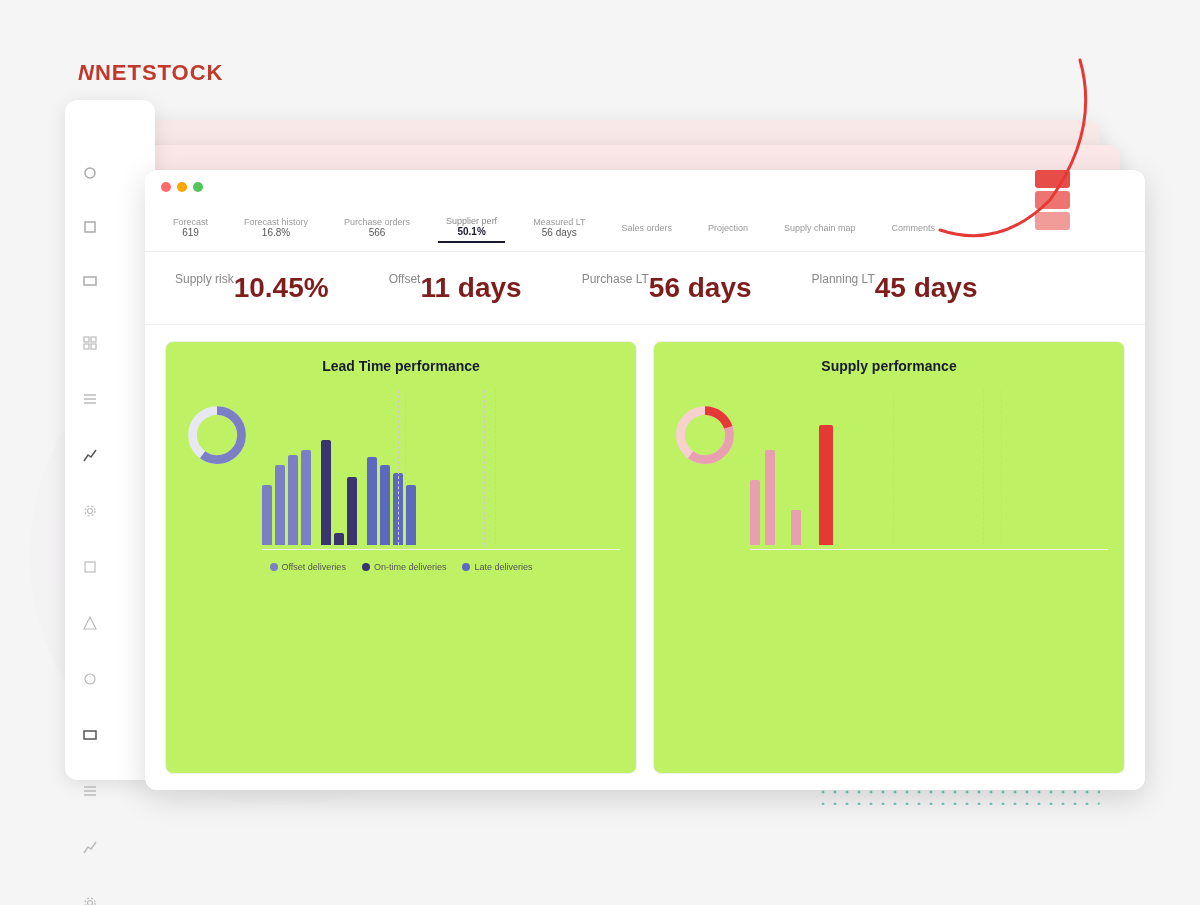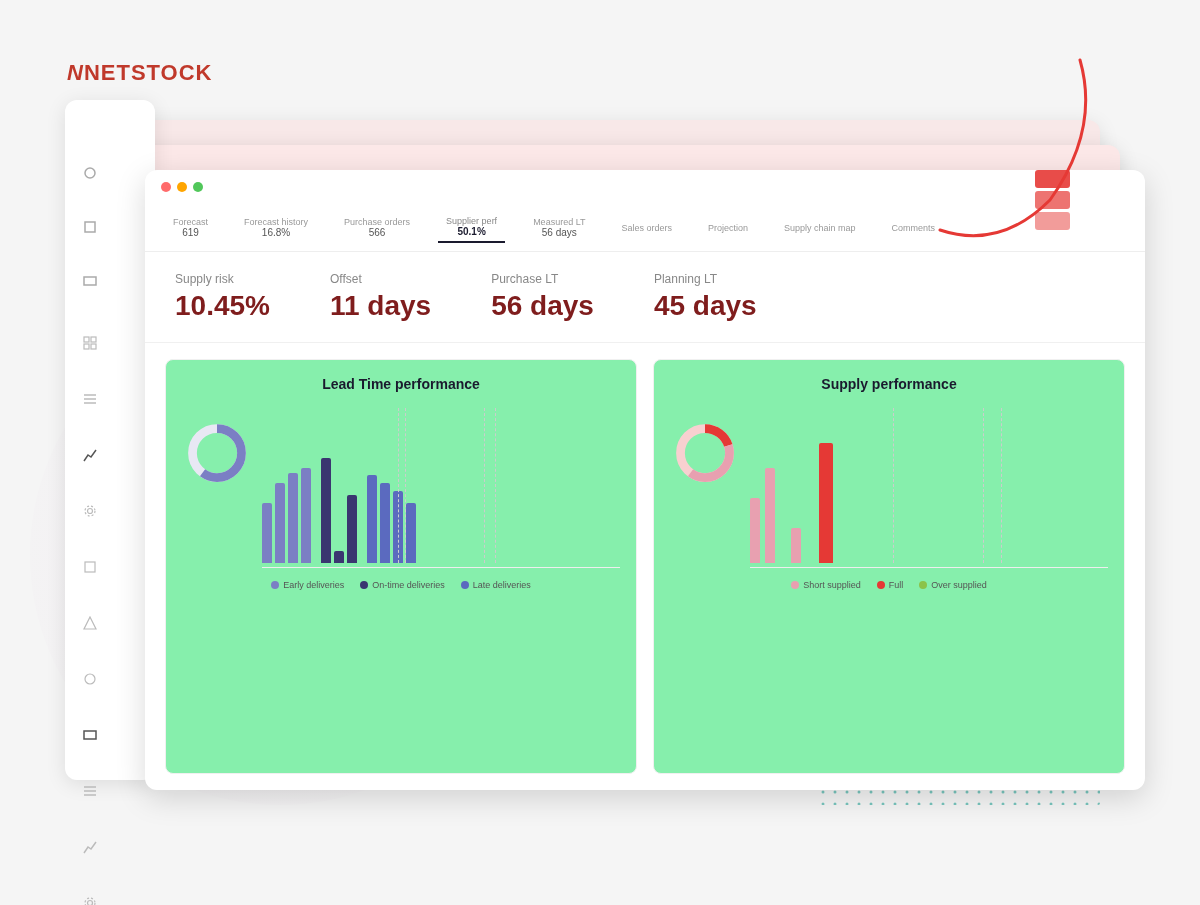--- a/index.html
+++ b/index.html
@@ -81,21 +81,21 @@
       border-radius: 12px;
       z-index: 6;
       box-shadow: 0 8px 30px rgba(0,0,0,0.15);
       overflow: hidden;
     }
 
     
     .logo-bar {
       position: absolute;
       top: 60px;
-      left: 67px;
+      left: 78px;
       width: 200px;
       z-index: 5;
       display: flex;
       align-items: center;
       text-align: right;
     }
 
     .logo-text {
       font-size: 22px;
       font-weight: 900;
@@ -173,21 +173,21 @@
     
     .stats-row {
       display: flex;
       padding: 20px 30px;
       gap: 60px;
       border-bottom: 1px solid #f0f0f0;
     }
 
     .stat-item {
       display: flex;
-      flex-direction: column;
+      flex-direction: row;
     }
 
     .stat-label {
       font-size: 12px;
       color: #888;
       margin-bottom: 4px;
     }
 
     .stat-value {
       font-size: 28px;
@@ -329,21 +329,21 @@
 
     .charts-container {
       display: flex;
       padding: 16px 20px;
       gap: 16px;
       flex: 1;
     }
 
     .single-chart {
       flex: 1;
-      background: #86efac;
+      background: #bef264;
       border: 1px solid #f0f0f0;
       border-radius: 8px;
       padding: 16px;
     }
   </style>
 </head>
 <body>
 
 <div class="bg-circle"></div>
 
@@ -586,21 +586,21 @@
             </div>
             <div class="bar-group">
               <div class="bar late" style="height:60px;"></div>
             </div>
           </div>
         </div>
 
         <div class="chart-legend">
           <div class="legend-item">
             <div class="legend-dot" style="background:#7b7fc4;"></div>
-            <span>Early deliveries</span>
+            <span>Offset deliveries</span>
           </div>
           <div class="legend-item">
             <div class="legend-dot" style="background:#3a3570;"></div>
             <span>On-time deliveries</span>
           </div>
           <div class="legend-item">
             <div class="legend-dot" style="background:#5b6abf;"></div>
             <span>Late deliveries</span>
           </div>
         </div>
@@ -632,31 +632,17 @@
             <div class="bar-group">
               <div class="bar short" style="height:35px;"></div>
             </div>
             <div style="width:8px;"></div>
             <div class="bar-group">
               <div class="bar full" style="height:120px; width:14px;"></div>
             </div>
           </div>
         </div>
 
-        <div class="chart-legend">
-          <div class="legend-item">
-            <div class="legend-dot" style="background:#e8a0b0;"></div>
-            <span>Short supplied</span>
-          </div>
-          <div class="legend-item">
-            <div class="legend-dot" style="background:#e53935;"></div>
-            <span>Full</span>
-          </div>
-          <div class="legend-item">
-            <div class="legend-dot" style="background:#8bc34a;"></div>
-            <span>Over supplied</span>
-          </div>
-        </div>
       </div>
     </div>
 
   </div>
 </div>
 
 </body></html>

